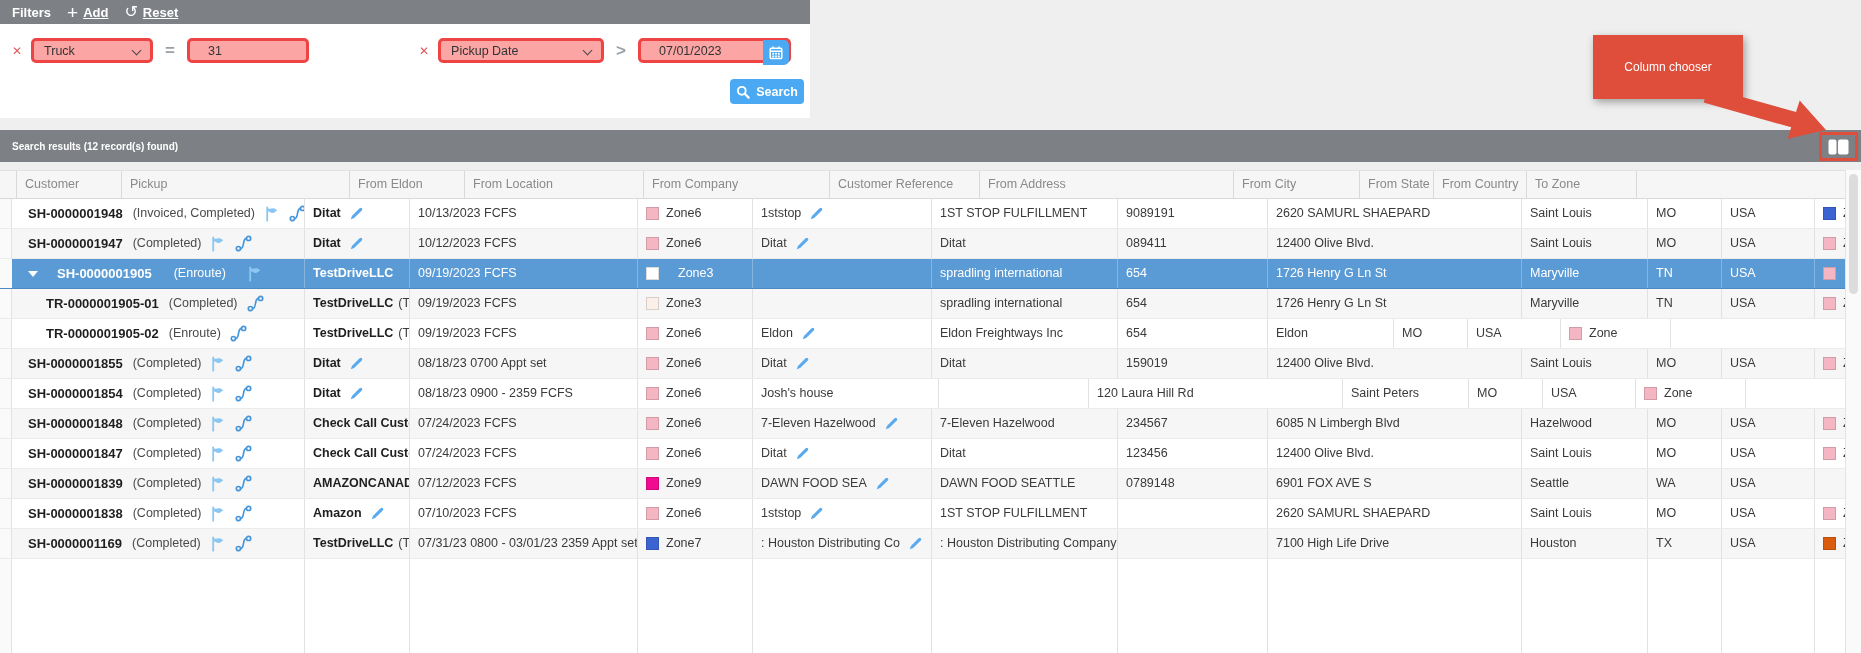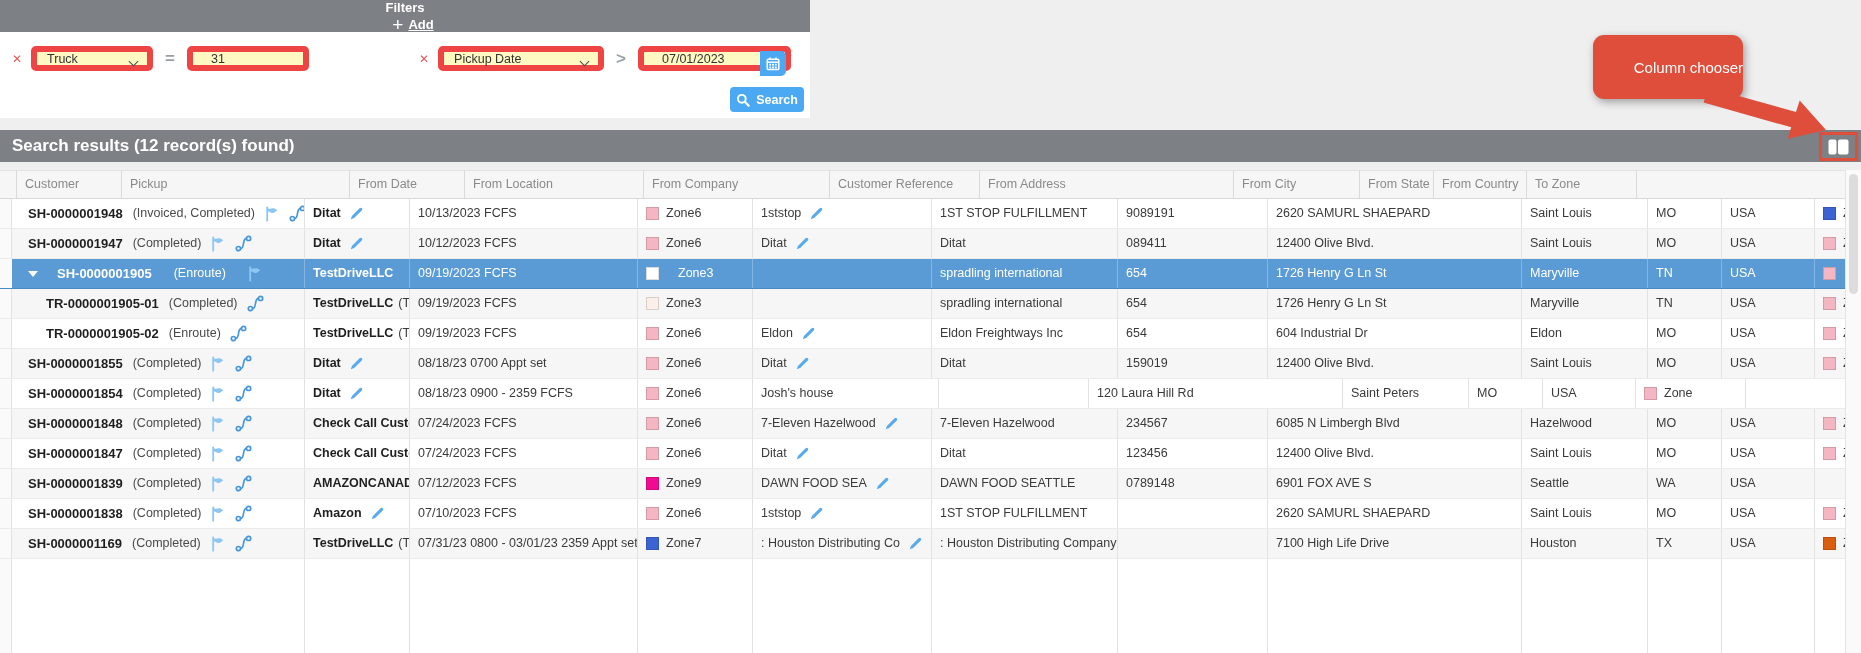--- a/index.html
+++ b/index.html
@@ -6,34 +6,34 @@
   html,body { width:1861px; height:653px; overflow:hidden; }
   body {
     position:relative;
     background:#efefef;
     font-family:"Liberation Sans","DejaVu Sans",sans-serif;
     color:#3a3a3a;
   }
   
   .filter-panel { position:absolute; left:0; top:0; width:810px; height:118px; background:#fff; }
   .filter-titlebar {
-    height:32px; background:#7d8084; display:flex; align-items:center;
-    padding:0 12px; color:#fff; font-size:13px; font-weight:bold;flex-direction:column;
+    height:24px; background:#7d8084; display:flex; align-items:center;
+    padding:0 12px; color:#fff; font-size:13px; font-weight:bold;
   }
   .tb-action { display:flex; align-items:center; margin-left:16px; cursor:pointer; }
   .tb-action .glyph { font-weight:400; margin-right:5px; }
   .plus-glyph  { font-size:19px; line-height:1; }
   .reset-glyph { font-size:16px; line-height:1; }
   .tb-action u { font-weight:bold; }
   .filter-body { position:relative; height:86px; }
   .filter-group { position:absolute; top:14px; display:flex; align-items:center; }
   .fg1 { left:12px; } .fg2 { left:419px; }
   .remove-x { color:#e0595c; font-size:12px; font-weight:bold; margin-right:9px; cursor:pointer; }
   .selbox,.inbox {
-    height:25px; border:6px solid #ef4444; border-radius:5px; background:#fef9c3;
+    height:25px; border:3px solid #ef4444; border-radius:5px; background:#fca5a5;
     display:flex; align-items:center; font-size:12.5px; color:#333; position:relative;
   }
   .selbox { padding:0 24px 0 10px; }
   .inbox  { padding:0 18px; }
   .chev {
     position:absolute; right:10px; top:8px; width:7px; height:7px;
     border-right:1.6px solid #4a4a4a; border-bottom:1.6px solid #4a4a4a;
     transform:rotate(45deg); margin-top:-2px;
   }
   .op { color:#9aa0a4; font-size:17px; font-weight:bold; margin:0 12px; }
@@ -45,21 +45,21 @@
   .search-btn {
     position:absolute; left:730px; top:55px; width:74px; height:25px;
     background:#4aa9f2; border:none; border-radius:4px; color:#fff;
     font-family:inherit; font-size:12.5px; font-weight:bold;
     display:flex; align-items:center; justify-content:center; gap:6px; cursor:pointer;
   }
   
   .results-bar {
     position:absolute; left:0; top:130px; width:1861px; height:32px;
     background:#7d8084; color:#fff; display:flex; align-items:center;
-    padding:12px 12px; font-size:17px; font-weight:bold;
+    padding:12px 12px; font-size:10px; font-weight:bold;
   }
   .colchooser-btn {
     position:absolute; left:1819px; top:132px; width:39px; height:29px;
     border:3px solid #de4e3b; display:flex; align-items:center; justify-content:center;
     cursor:pointer; background:transparent;
   }
   
   .grid { position:absolute; left:0; top:170px; width:1861px; height:483px; background:#fff; overflow:hidden; }
   .gridinner { width:1925px; }
   .ghead { display:flex; height:29px; background:#f6f6f7; border-top:1px solid #e2e2e2; border-bottom:1px solid #d9d9d9; }
@@ -100,22 +100,22 @@
   .gfiller { display:flex; height:94px; background:#fff; }
   .gfiller .cell { height:94px; }
   .vscroll {
     position:absolute; right:0; top:0; width:16px; height:483px;
     background:#fafafa; border-left:1px solid #e4e4e4;
   }
   .vthumb { position:absolute; left:3px; top:4px; width:9px; height:120px; background:#dcdcdc; border-radius:5px; }
   
   .callout {
     position:absolute; left:1593px; top:35px; width:150px; height:64px;
-    background:#de4e3b; border-radius:11px; color:#fff; font-size:15px;
-    display:flex; align-items:center; justify-content:flex-end;
+    background:#de4e3b; border-radius:0; color:#fff; font-size:12px;
+    display:flex; align-items:center; justify-content:center;
     box-shadow:2px 3px 8px rgba(0,0,0,0.35); z-index:5;
   }
   .callout-arrow { position:absolute; left:1580px; top:30px; z-index:5; pointer-events:none; }
 </style>
 </head>
 <body>
 
 <section class="filter-panel">
   <div class="filter-titlebar">
     <span>Filters</span>
@@ -195,21 +195,21 @@
         <div class="hcell c0">
           <span></span>
         </div>
         <div class="hcell c2">
           <span>Customer</span>
         </div>
         <div class="hcell c3">
           <span>Pickup</span>
         </div>
         <div class="hcell c4">
-          <span>From Date</span>
+          <span>From Eldon</span>
         </div>
         <div class="hcell c5">
           <span>From Location</span>
         </div>
         <div class="hcell c6">
           <span>From Company</span>
         </div>
         <div class="hcell c7">
           <span>Customer Reference</span>
         </div>
@@ -490,23 +490,20 @@
               <svg width="15" height="15" viewBox="0 0 15 15">
     <path d="M1.8 13.2 L2.9 9.9 L10.6 2.2 a1.55 1.55 0 0 1 2.2 2.2 L5.1 12.1 L1.8 13.2 Z" fill="#58a9ee"></path>
               </svg>
             </span>
           </div>
           <div class="cell c6">
             <span>Eldon Freightways Inc</span>
           </div>
           <div class="cell c7">
             <span>654</span>
-          </div>
-          <div class="cell c8">
-            <span>604 Industrial Dr</span>
           </div>
           <div class="cell c9">
             <span>Eldon</span>
           </div>
           <div class="cell c10">
             <span>MO</span>
           </div>
           <div class="cell c11">
             <span>USA</span>
           </div>

